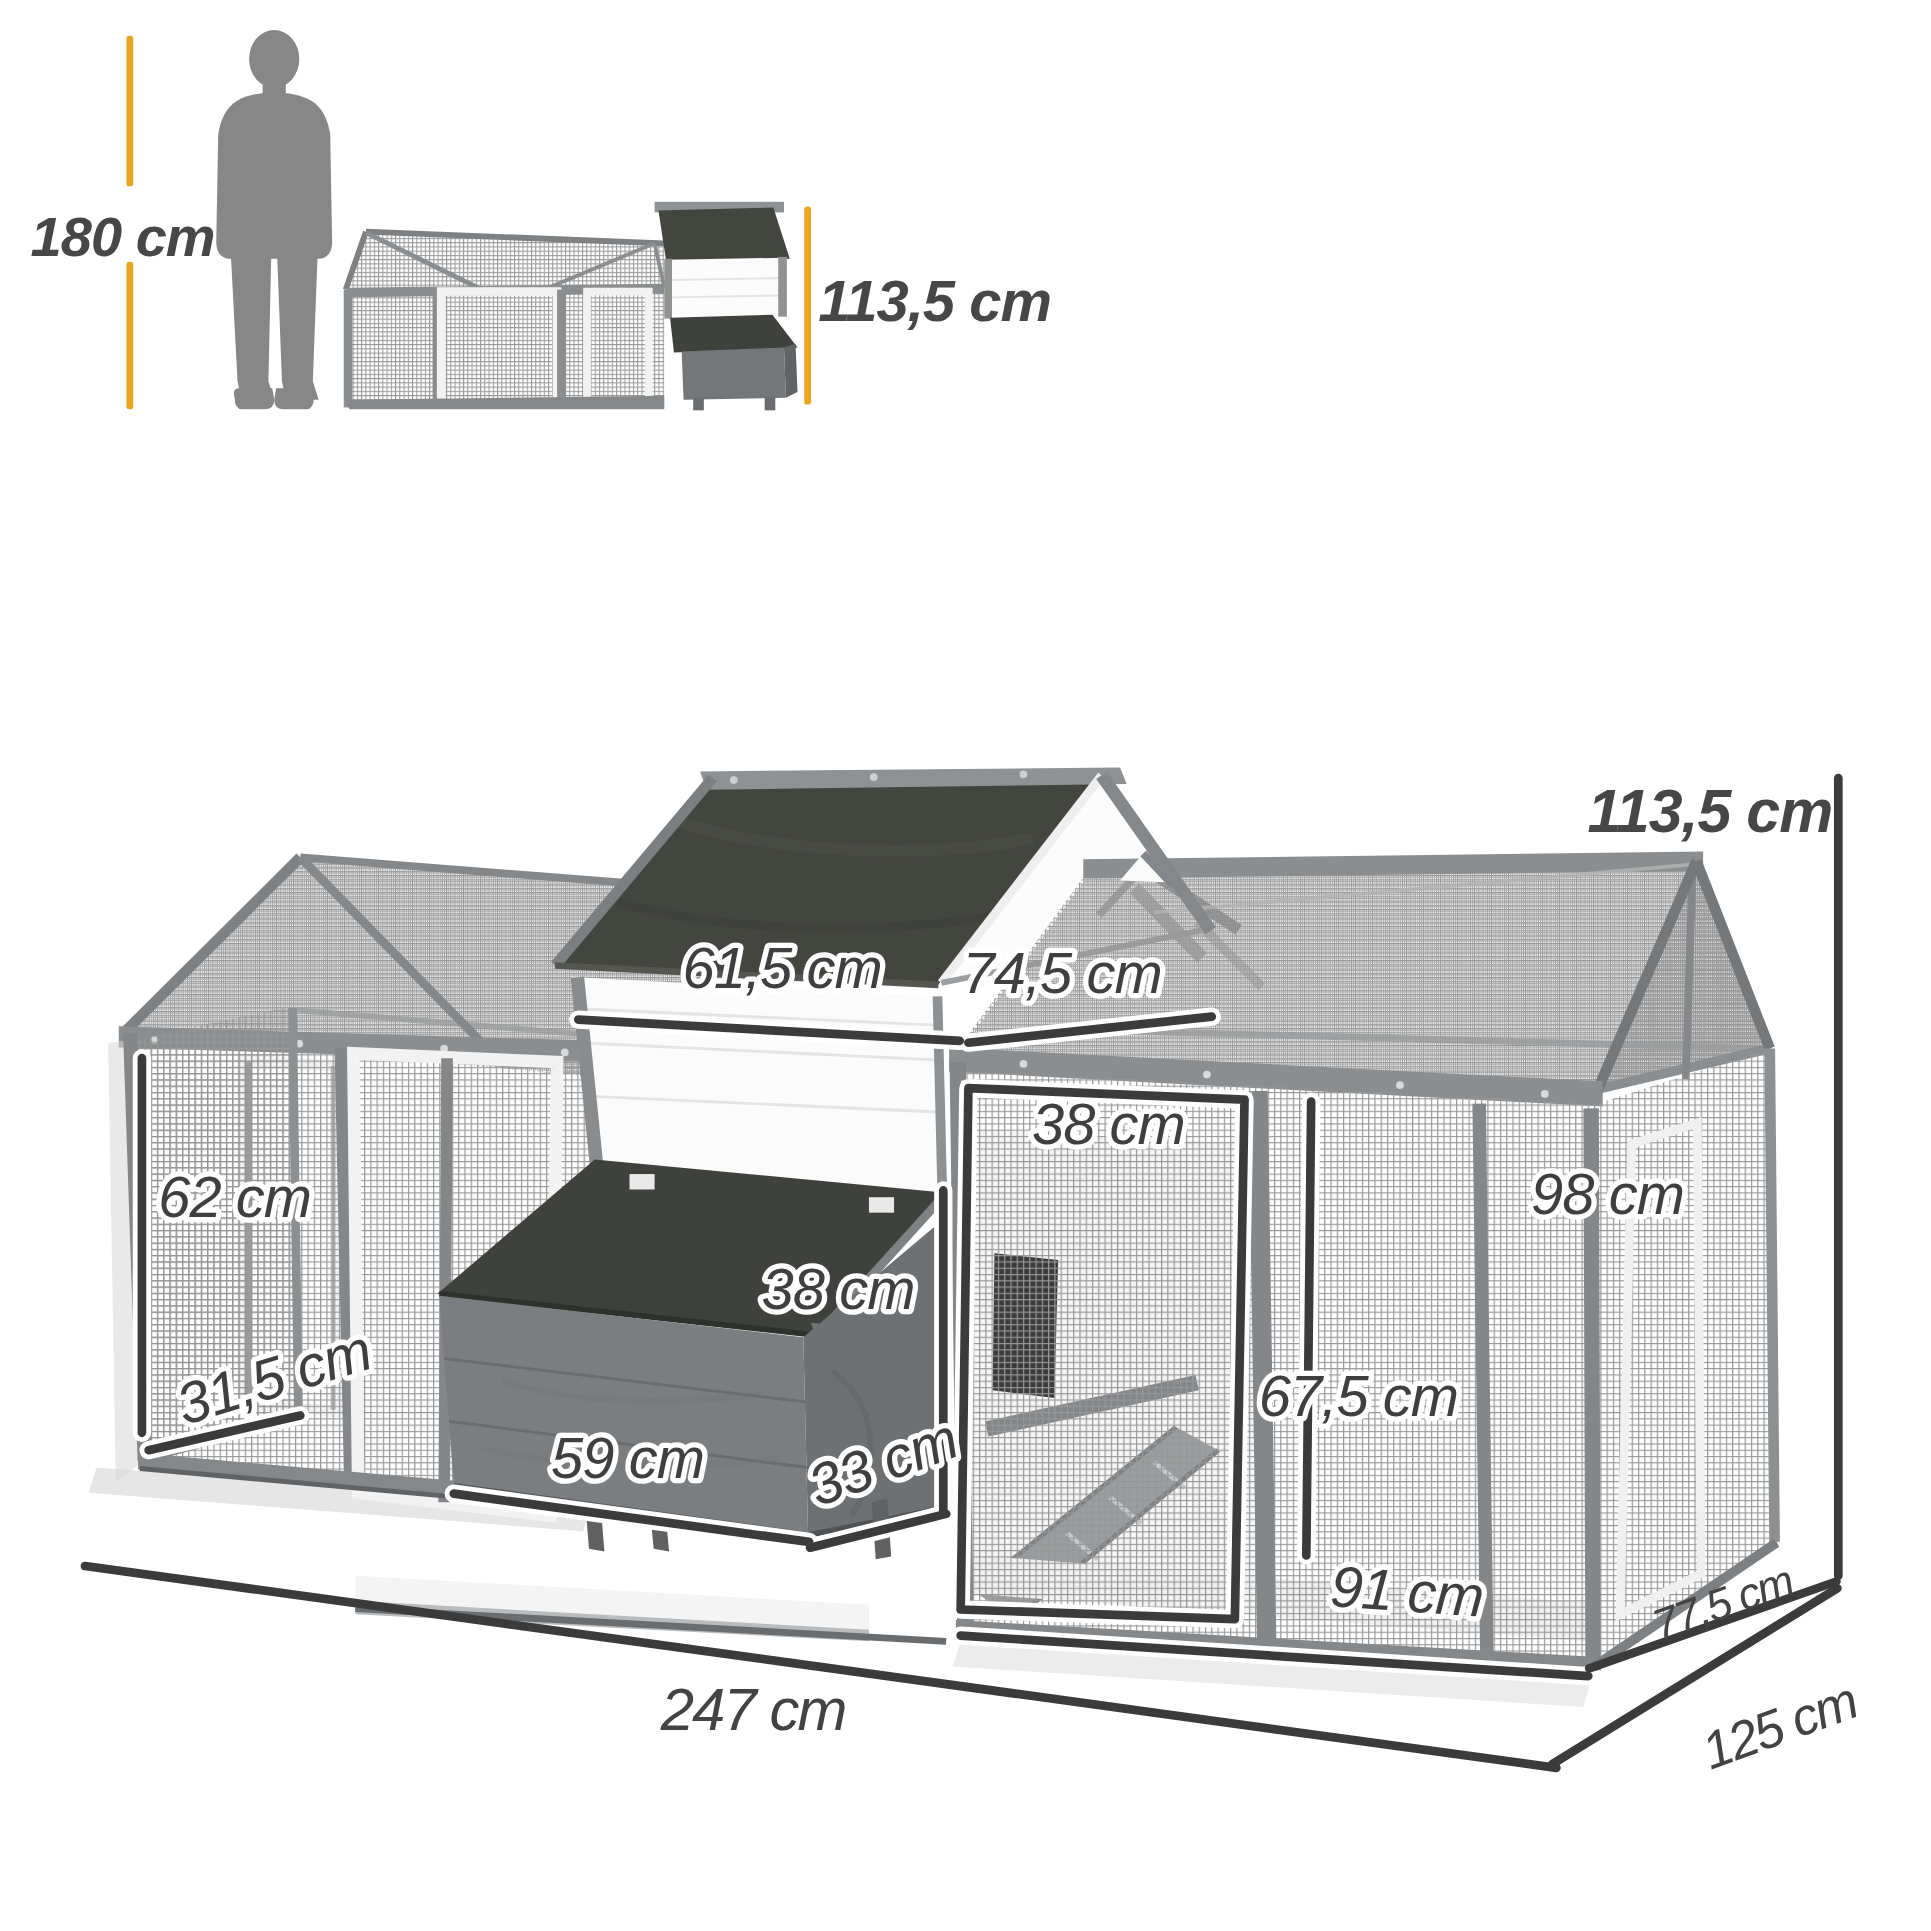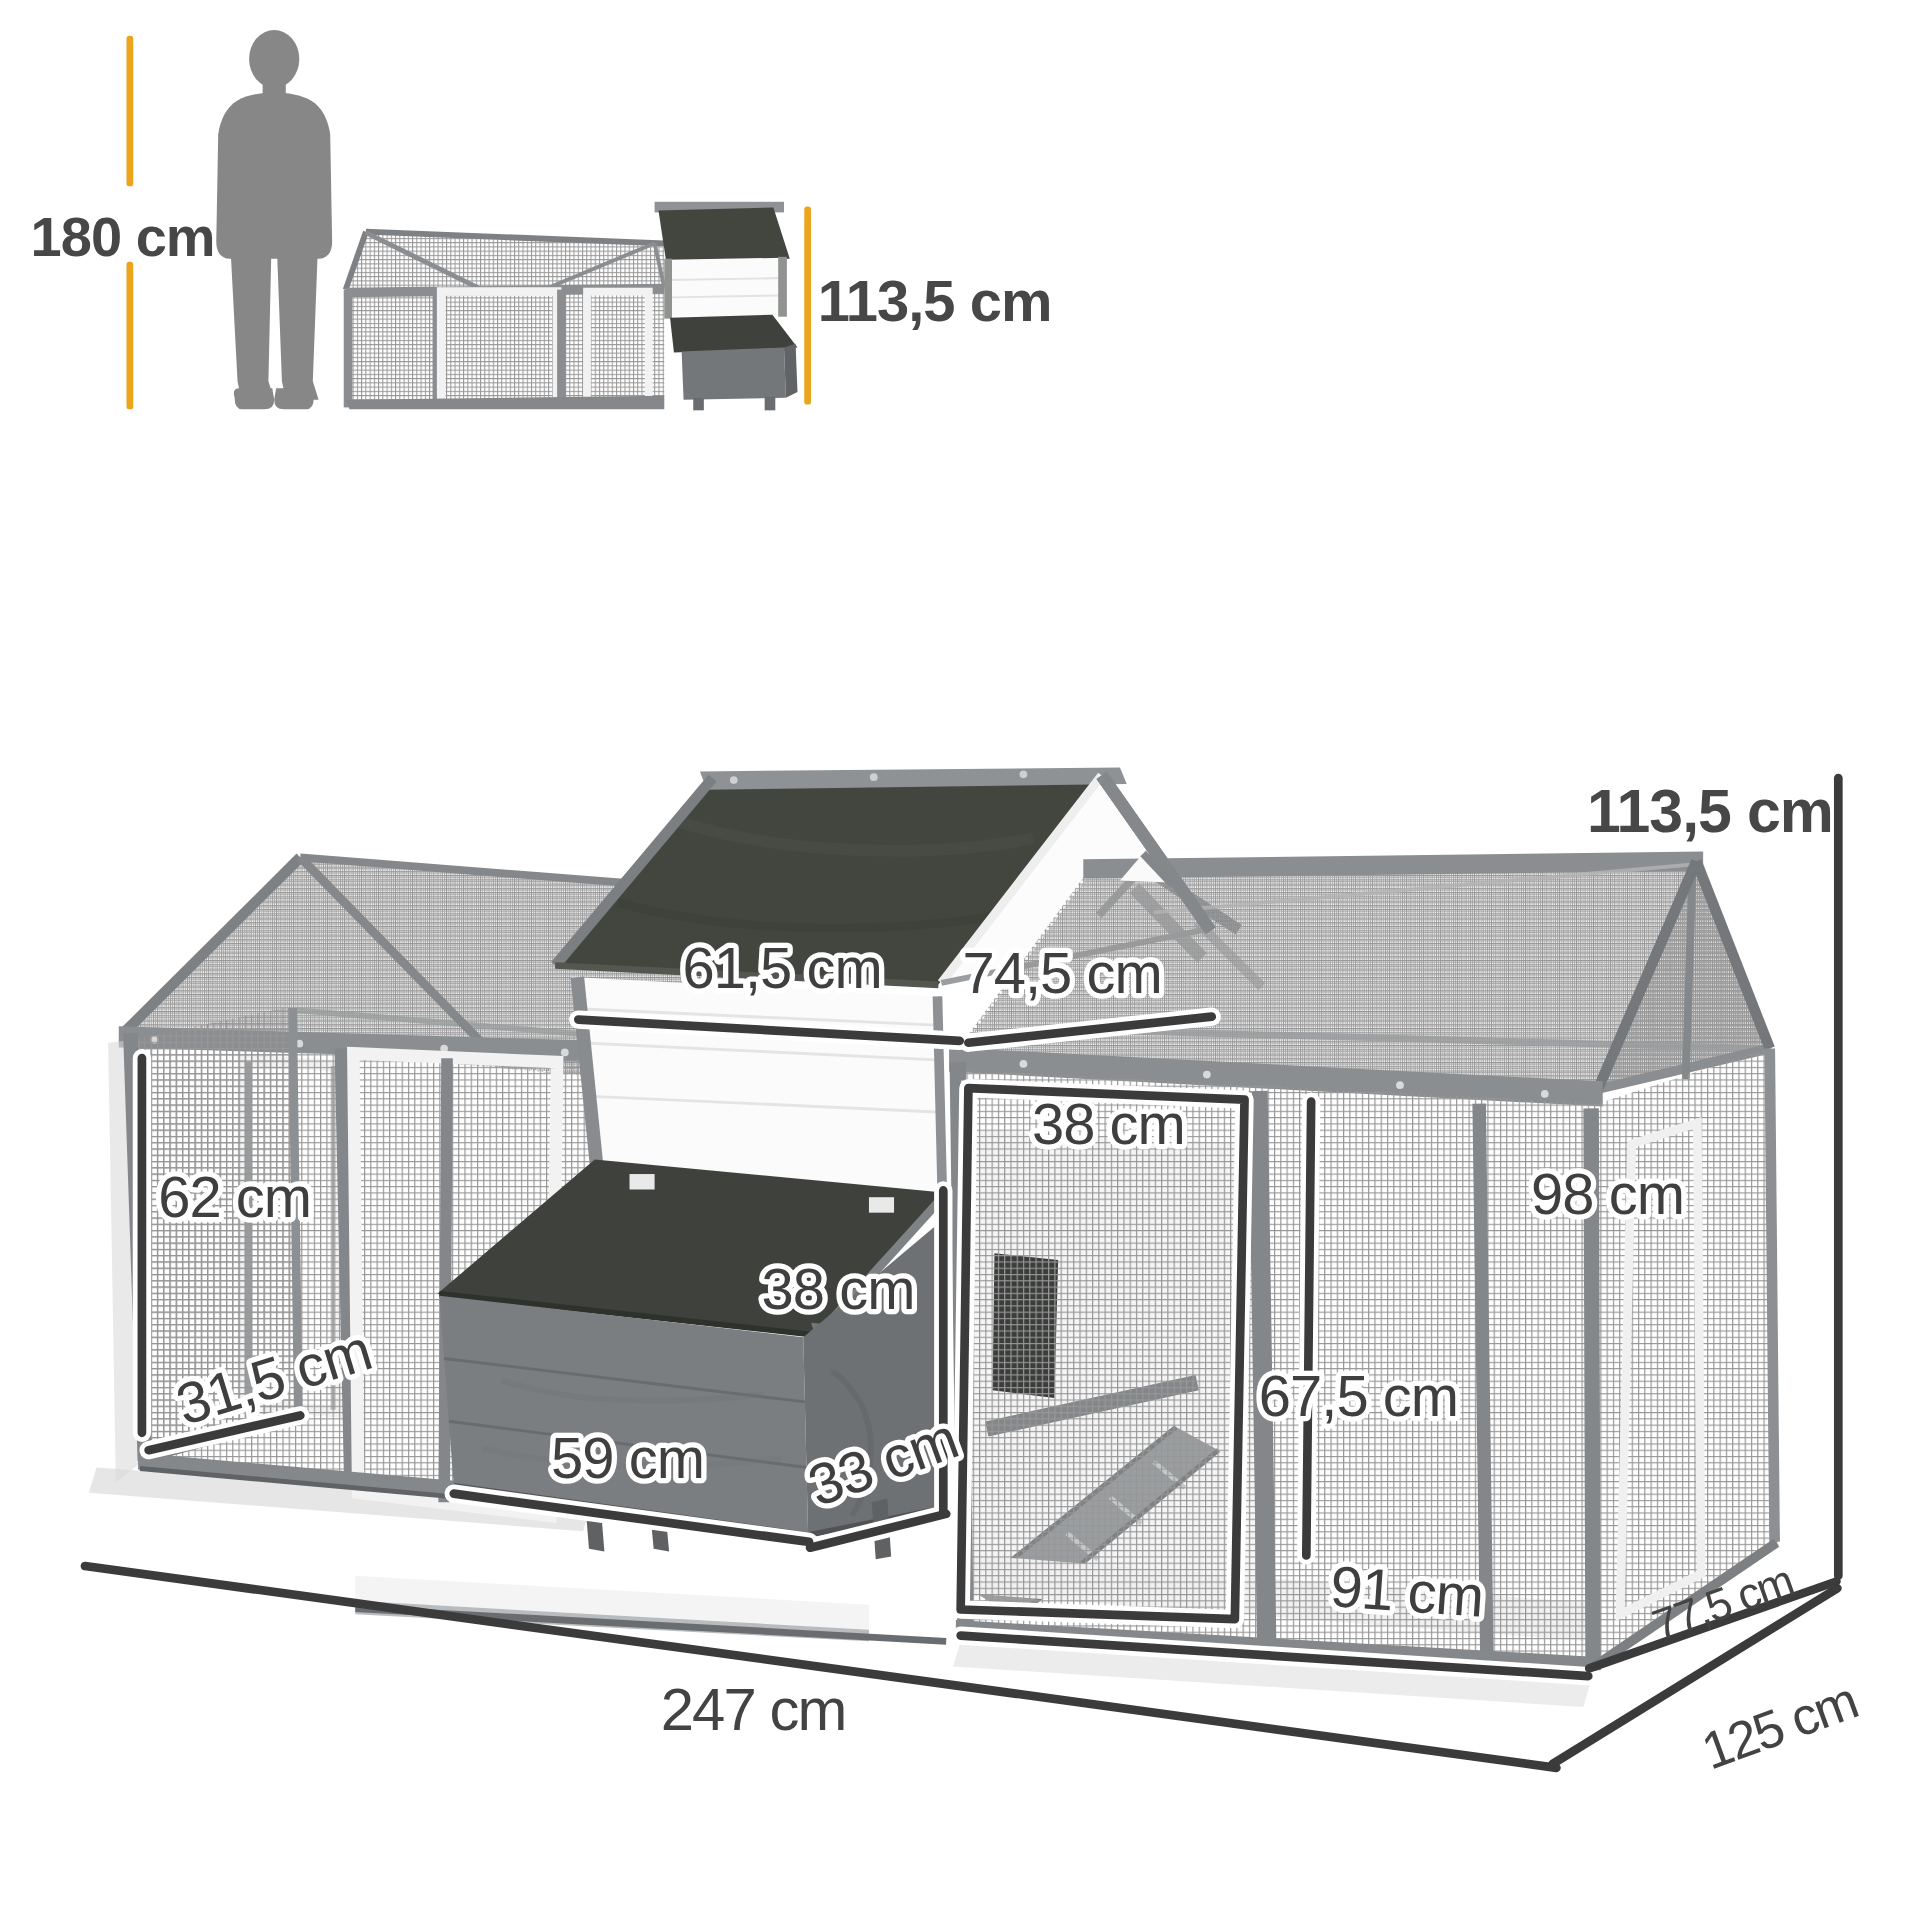--- a/index.html
+++ b/index.html
@@ -1,16 +1,16 @@
 <!DOCTYPE html>
 <html><head>
 <meta charset="utf-8">
 <style>
   html,body{margin:0;padding:0;background:#ffffff;}
-  .wrap{width:1931px;height:1931px;position:relative;overflow:hidden;background:#d946ef;}
+  .wrap{width:1931px;height:1931px;position:relative;overflow:hidden;background:#d946ef;font-style:italic;}
   text{font-family:"Liberation Sans", sans-serif;}
   .dim{font-size:60px;fill:#3f3f3f;paint-order:stroke;stroke:#ffffff;stroke-width:11px;stroke-linejoin:round;letter-spacing:-1px;}
   .big{font-size:58px;font-weight:bold;fill:#474747;letter-spacing:-1px;}
 .dim2{font-size:62px;fill:#434343;letter-spacing:-2px;}
 </style>
 </head>
 <body>
 <div class="wrap">
 <svg width="1931" height="1931" viewBox="0 0 2000 2000">
 <defs>

